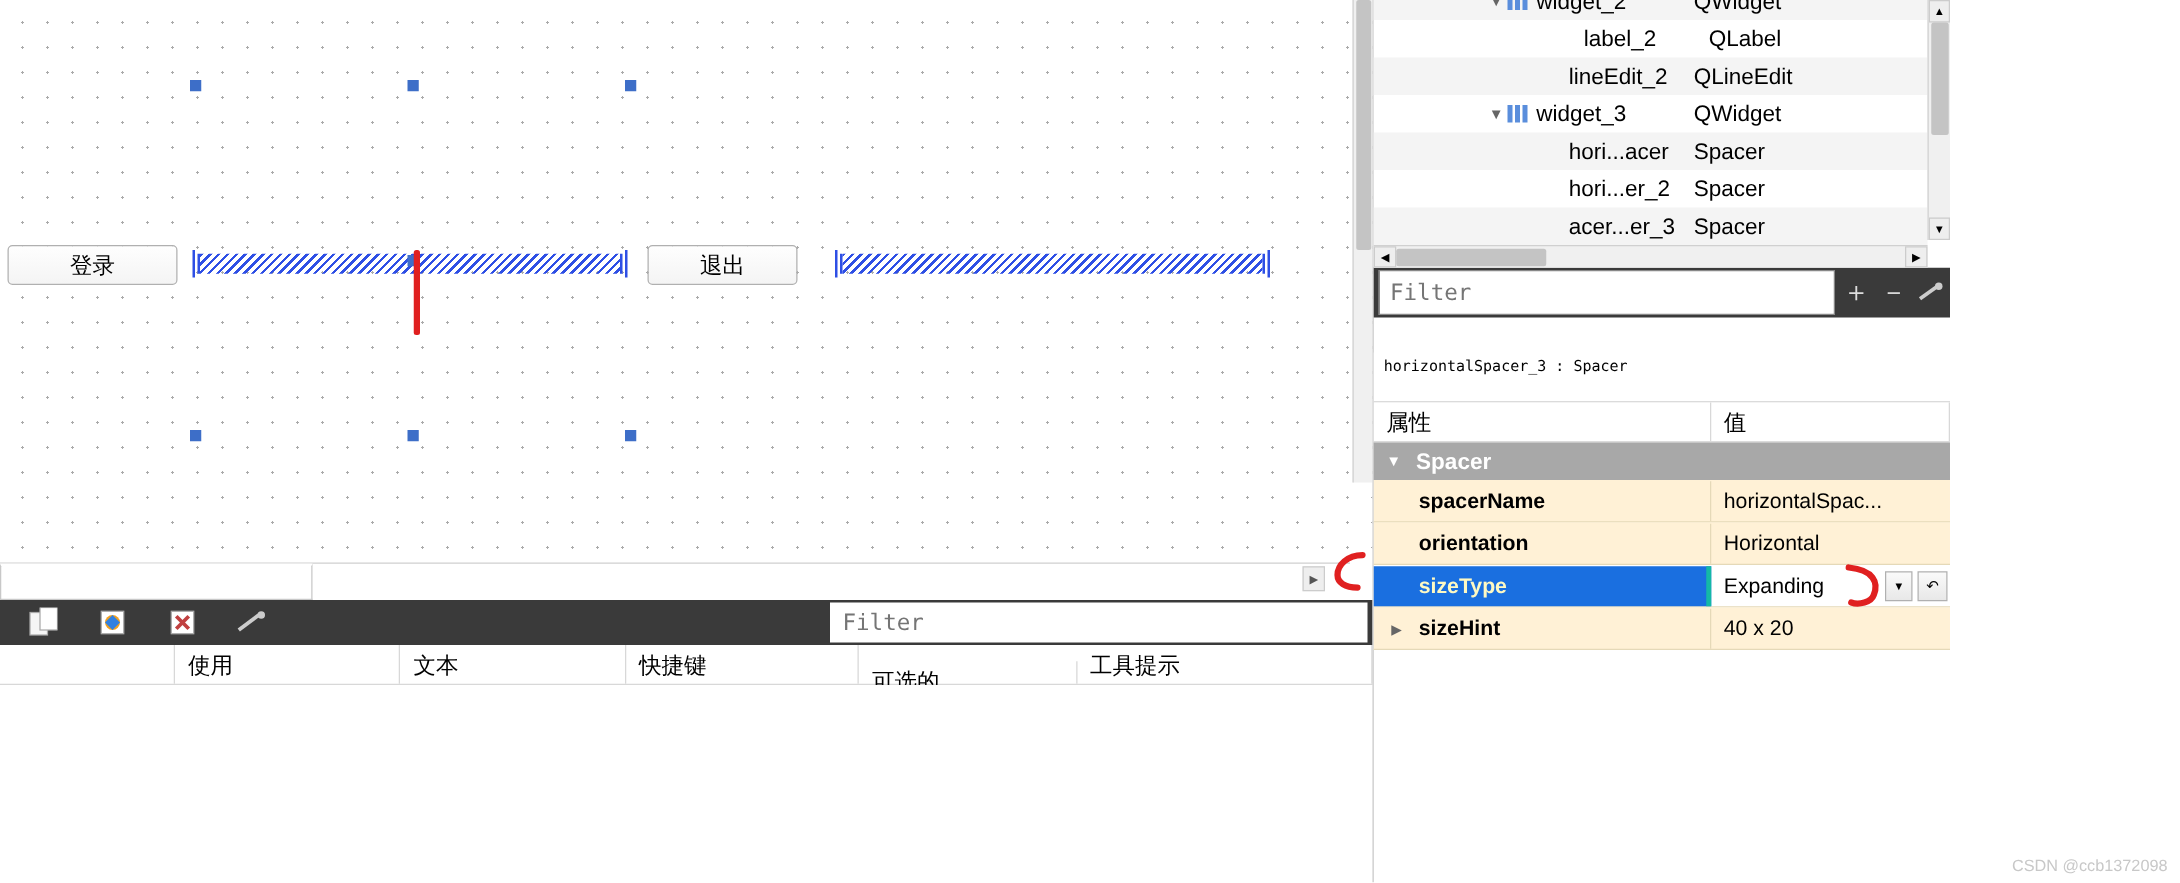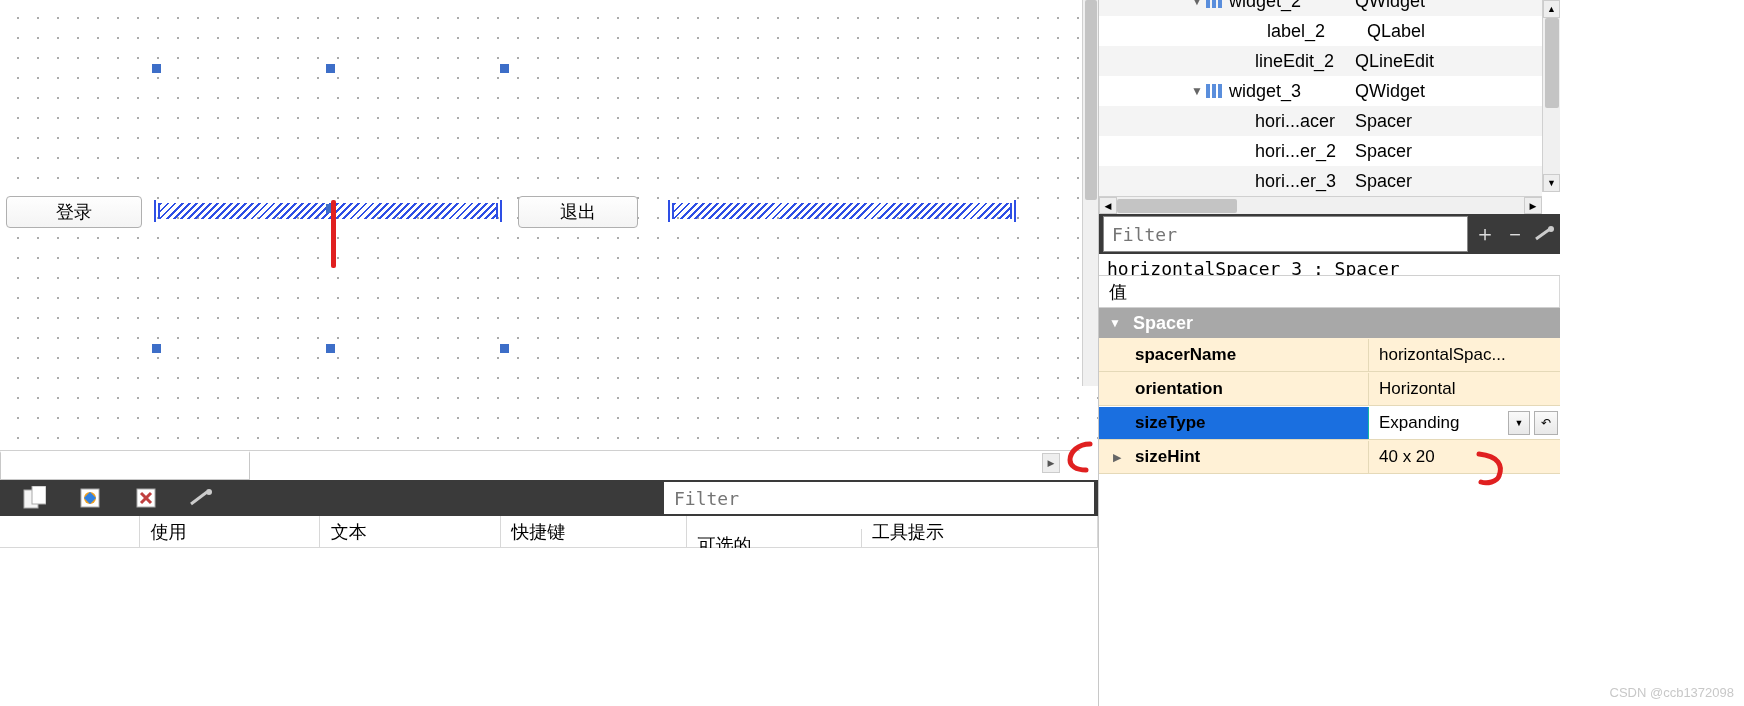--- a/index.html
+++ b/index.html
@@ -37,29 +37,29 @@
 .tree-vscroll .up, .tree-vscroll .down { height: 18px; background: #eee; border: 1px solid #ccc; display: flex; align-items: center; justify-content: center; font-size: 9px; cursor: pointer; }
 .tree-vscroll .thumb { position: absolute; top: 18px; left: 2px; width: 14px; height: 90px; background: #c4c4c4; border-radius: 2px; }
 .tree-hscroll { position: absolute; bottom: 0; left: 0; right: 18px; height: 18px; background: #f0f0f0; border-top: 1px solid #d0d0d0; display: flex; }
 .tree-hscroll .btn { width: 18px; height: 100%; background: #eee; border: 1px solid #ccc; display: flex; align-items: center; justify-content: center; font-size: 9px; }
 .tree-hscroll .track { flex: 1; position: relative; }
 .tree-hscroll .thumb { position: absolute; left: 0; top: 2px; height: 14px; width: 120px; background: #c4c4c4; border-radius: 2px; }
 
 .prop-filter-row { height: 40px; background: #3a3a3a; display: flex; align-items: center; }
 .prop-filter-input { height: 36px; flex: 1; margin: 2px 2px 2px 4px; background: #fff; border: 1px solid #888; padding: 0 8px; font-size: 18px; font-family: monospace; color: #888; outline: none; }
 .prop-btn { width: 30px; height: 30px; display: flex; align-items: center; justify-content: center; color: #ddd; font-size: 22px; cursor: pointer; }
-.prop-objheader { height: 22px; background: #fff; border-bottom: 1px solid #d0d0d0; padding: 4px 8px; font-family: monospace; font-size: 18px; }
+.prop-objheader { height: 40px; background: #fff; border-bottom: 1px solid #d0d0d0; padding: 4px 8px; font-family: monospace; font-size: 12px; margin-top: 28px; }
 .prop-columns { height: 32px; display: flex; border-bottom: 1px solid #d0d0d0; background: #fff; }
 .prop-columns > div { padding: 4px 10px; font-size: 18px; border-right: 1px solid #d8d8d8; }
 .prop-group { height: 30px; background: #a8a8a8; color: #fff; font-weight: bold; font-size: 18px; padding: 3px 10px; display: flex; align-items: center; }
 .prop-group .arrow { margin-right: 12px; font-size: 12px; color: #fff; }
 .prop-row { height: 34px; display: flex; align-items: flex-end; background: #fff1d6; border-bottom: 1px solid #e5d9b8; position: relative; }
 .prop-row.selected { background: #fff; }
 .prop-row .name { width: 270px; padding: 6px 10px 6px 36px; font-weight: bold; font-size: 17px; border-right: 1px solid #e5d9b8; }
-.prop-row.selected .name { background: #1a6fe0; color: #000000; border-right: 1px solid #14b8a6; }
+.prop-row.selected .name { background: #1a6fe0; color: #fef9c3; border-right: 4px solid #14b8a6; }
 .prop-row .value { flex: 1; padding: 6px 10px; font-size: 17px; position: relative; }
 .prop-row .expand-arrow { position: absolute; left: 14px; top: 11px; font-size: 11px; color: #666; }
 .combo-arrow { position: absolute; right: 30px; top: 4px; width: 22px; height: 24px; border: 1px solid #b0b0b0; background: linear-gradient(#fafafa,#e8e8e8); display: flex; align-items: center; justify-content: center; font-size: 9px; }
 .reset-btn { position: absolute; right: 2px; top: 4px; width: 24px; height: 24px; border: 1px solid #b0b0b0; background: linear-gradient(#fafafa,#e8e8e8); display: flex; align-items: center; justify-content: center; font-size: 12px; }
 
 .watermark { position: absolute; right: 10px; bottom: 6px; font-size: 13px; color: #c8c8c8; font-family: Arial; }
 </style>
 </head>
 <body>
 
@@ -207,21 +207,21 @@
           <div class="tree-row" style="position: absolute; top: 136px; left: 0px; right: 18px; height: 30px; text-align: right;">
             <span style="position: absolute; left: 140px; display: flex; align-items: center;">
               <span style="width: 16px; display: inline-block;"></span>
               <span>hori...er_2</span>
             </span>
             <span class="tree-class">Spacer</span>
           </div>
           <div class="tree-row alt" style="position: absolute; top: 166px; left: 0px; right: 18px; height: 30px;">
             <span style="position: absolute; left: 140px; display: flex; align-items: center;">
               <span style="width: 16px; display: inline-block;"></span>
-              <span>hori...er_3</span>
+              <span>acer...er_3</span>
             </span>
             <span class="tree-class">Spacer</span>
           </div>
         </div>
       <div class="tree-vscroll">
         <div class="up">▲</div>
         <div class="thumb"></div>
         <div class="down" style="position:absolute;bottom:0;width:100%;">▼</div>
       </div>
       <div class="tree-hscroll">
@@ -241,20 +241,21 @@
         <svg width="22" height="18">
             <path d="M2 14 L16 4" stroke="#ccc" stroke-width="3"></path>
             <circle cx="17" cy="4" r="3" fill="#ccc"></circle>
           </svg>
       </div>
     </div>
 
     <div class="prop-objheader">horizontalSpacer_3 : Spacer</div>
 
     <div class="prop-columns">
+      <div style="width:270px;">属性</div>
       <div style="flex:1;">值</div>
     </div>
 
     <div class="prop-group">
       <span class="arrow">▼</span>
       <span>Spacer</span>
     </div>
 
     <div id="prop-rows">
         <div class="prop-row">

